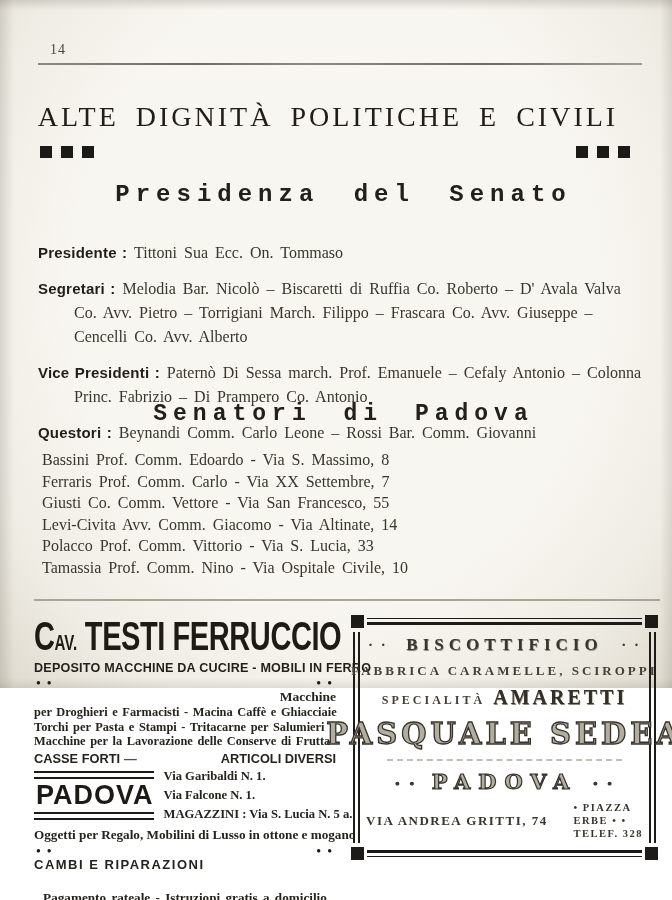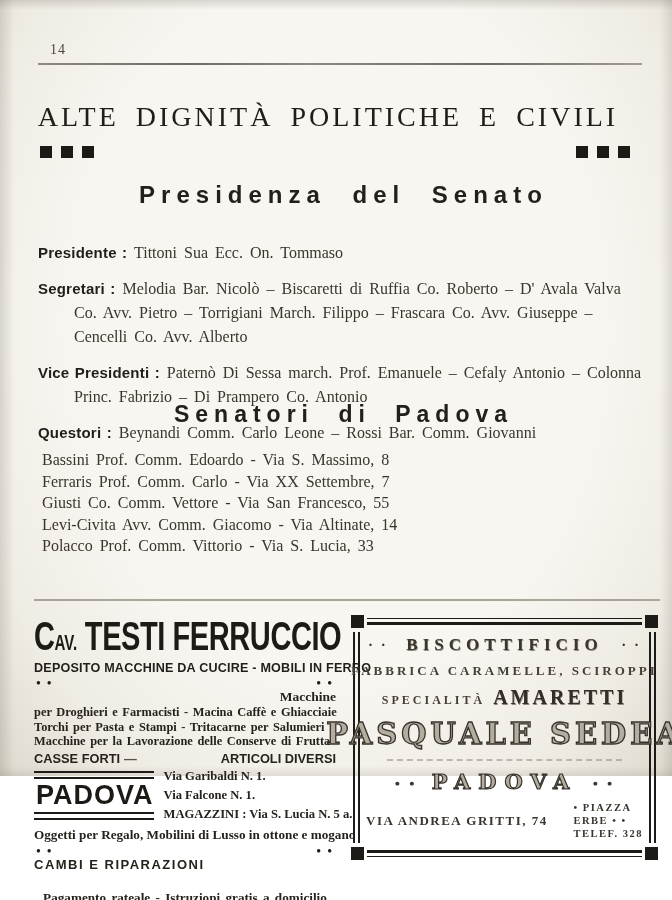--- a/index.html
+++ b/index.html
@@ -1,39 +1,39 @@
 <!DOCTYPE html>
 <html><head>
 <meta charset="utf-8">
 <style>
   html,body{margin:0;padding:0;}
   body{width:672px;height:900px;overflow:hidden;}
   .page{
-    position:relative;width:672px;height:776px;
+    position:relative;width:672px;height:688px;
     background:
       linear-gradient(90deg, rgba(105,100,90,.20), rgba(105,100,90,0) 14px),
       linear-gradient(270deg, rgba(105,100,90,.16), rgba(105,100,90,0) 12px),
       linear-gradient(180deg, rgba(105,100,90,.22), rgba(105,100,90,0) 10px),
       linear-gradient(0deg, rgba(105,100,90,.14), rgba(105,100,90,0) 10px),
       radial-gradient(ellipse at 50% 42%, #f8f6f1 55%, #efece4 80%, #ded9cd 100%);
     color:#332f28;
     font-family:"Liberation Serif", serif;
   }
   .abs{position:absolute;}
   
   .pagenum{left:50px;top:42px;font-size:14px;color:#4a463e;letter-spacing:1px;}
   .top-rule{left:38px;right:30px;top:63px;height:2px;
     background:linear-gradient(90deg,#8d897e,#6f6b62 25%,#8d897e 45%,#6f6b62 75%,#a19d91);}
   .doc-title{left:0;right:16px;top:101px;text-align:center;font-size:28px;color:#211e19;
     letter-spacing:3px;word-spacing:7px;}
   .sq-row{top:146px;font-size:0;}
   .sq-row span{display:inline-block;width:12px;height:12px;background:#1c1a16;margin-right:9px;}
   .sq-left{left:40px;}
   .sq-right{right:33px;}
-  .section-head{left:0;right:13px;text-align:center;font-family:Liberation Sans, sans-serif;
+  .section-head{left:0;right:13px;text-align:center;font-family:Liberation Mono, monospace;
     font-weight:700;color:#23201b;padding-left:28px;}
   .head-senato{top:181px;font-size:24px;letter-spacing:6px;word-spacing:14px;}
   .head-padova{top:401px;font-size:23px;letter-spacing:6px;word-spacing:12px;}
   
   .entries{left:38px;right:30px;top:229px;font-size:16px;line-height:24px;word-spacing:3px;color:#3a352d;}
   .entry{padding-left:36px;text-indent:-36px;margin:12px 0 1px 0;}
   .entry b{font-family:"Liberation Sans",sans-serif;font-size:15px;color:#211e19;letter-spacing:.2px;word-spacing:1px;}
   
   .senators{left:42px;top:449px;font-size:16px;line-height:21.5px;word-spacing:3px;color:#3a352d;}
   .sep-rule{left:34px;right:12px;top:599px;height:1.5px;background:#a9a599;}
@@ -120,20 +120,21 @@
   </div>
 
   <div class="abs section-head head-padova">Senatori di Padova</div>
 
   <div class="abs senators">
     <div>Bassini Prof. Comm. Edoardo - Via S. Massimo, 8</div>
     <div>Ferraris Prof. Comm. Carlo - Via XX Settembre, 7</div>
     <div>Giusti Co. Comm. Vettore - Via San Francesco, 55</div>
     <div>Levi-Civita Avv. Comm. Giacomo - Via Altinate, 14</div>
     <div>Polacco Prof. Comm. Vittorio - Via S. Lucia, 33</div>
+    <div>Tamassia Prof. Comm. Nino - Via Ospitale Civile, 10</div>
   </div>
 
   <div class="abs sep-rule"></div>
 
   <div class="abs ad-left">
     <div class="tf-head"><span class="cav-c">C</span><span class="cav-small">AV.</span><span> TESTI FERRUCCIO</span></div>
     <div class="tf-sub">DEPOSITO MACCHINE DA CUCIRE - MOBILI IN FERRO</div>
     <div class="dots-row">
         <span>● ●</span>
         <span>● ●</span>

